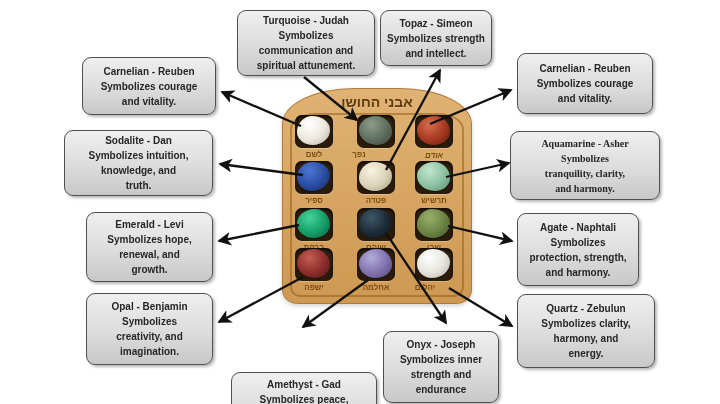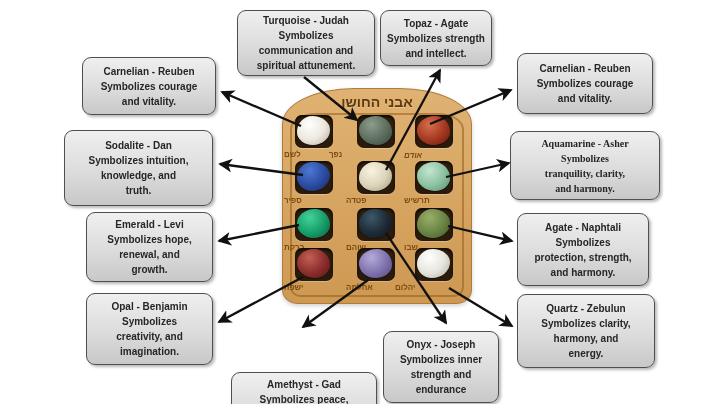--- a/index.html
+++ b/index.html
@@ -28,21 +28,21 @@
   }
   .hole{
     position:absolute;width:38px;height:33px;border-radius:7px;
     background:radial-gradient(circle at 50% 40%, #4a3115 0%, #2a1b0c 75%);
     box-shadow:inset 0 2px 3px rgba(0,0,0,.7), 0 1px 0 rgba(255,255,255,.25);
   }
   .stone{
     position:absolute;left:2px;top:1px;width:33px;height:29px;
   }
   .stone-label{
-    position:absolute;width:60px;
+    position:absolute;width:60px;text-align:center;
     font-size:8px;font-weight:bold;color:#7d4b12;line-height:9px;
   }
   
   .callout{
     position:absolute;box-sizing:border-box;
     background:linear-gradient(180deg,#efefef 0%,#dcdcdc 55%,#c8c8c8 100%);
     border:1.4px solid #4f4f4f;border-radius:9px;
     box-shadow:2px 2px 3px rgba(0,0,0,.28);
     display:flex;align-items:center;justify-content:center;
     padding:3px 3px;
@@ -112,30 +112,30 @@
       </div>
   </div>
   <div id="callouts">
       <div class="callout" style="left: 237px; top: 10px; width: 138px; height: 66px;">
         <div class="callout-text">Turquoise - Judah
 Symbolizes
 communication and
 spiritual attunement.</div>
       </div>
       <div class="callout" style="left: 380px; top: 10px; width: 112px; height: 56px;">
-        <div class="callout-text">Topaz - Agate
+        <div class="callout-text">Topaz - Simeon
 Symbolizes strength
 and intellect.</div>
       </div>
       <div class="callout" style="left: 82px; top: 57px; width: 134px; height: 58px;">
         <div class="callout-text">Carnelian - Reuben
 Symbolizes courage
 and vitality.</div>
       </div>
-      <div class="callout" style="left: 64px; top: 130px; width: 149px; height: 76px;">
+      <div class="callout" style="left: 64px; top: 130px; width: 149px; height: 66px;">
         <div class="callout-text">Sodalite - Dan
 Symbolizes intuition,
 knowledge, and
 truth.</div>
       </div>
       <div class="callout" style="left: 86px; top: 212px; width: 127px; height: 70px;">
         <div class="callout-text">Emerald - Levi
 Symbolizes hope,
 renewal, and
 growth.</div>
@@ -150,21 +150,21 @@
         <div class="callout-text">Carnelian - Reuben
 Symbolizes courage
 and vitality.</div>
       </div>
       <div class="callout" style="left: 510px; top: 131px; width: 150px; height: 69px; font-family: Liberation Serif, serif;">
         <div class="callout-text">Aquamarine - Asher
 Symbolizes
 tranquility, clarity,
 and harmony.</div>
       </div>
-      <div class="callout" style="left: 517px; top: 213px; width: 132px; height: 73px;">
+      <div class="callout" style="left: 517px; top: 213px; width: 122px; height: 73px;">
         <div class="callout-text">Agate - Naphtali
 Symbolizes
 protection, strength,
 and harmony.</div>
       </div>
       <div class="callout" style="left: 517px; top: 294px; width: 138px; height: 74px;">
         <div class="callout-text">Quartz - Zebulun
 Symbolizes clarity,
 harmony, and
 energy.</div>

